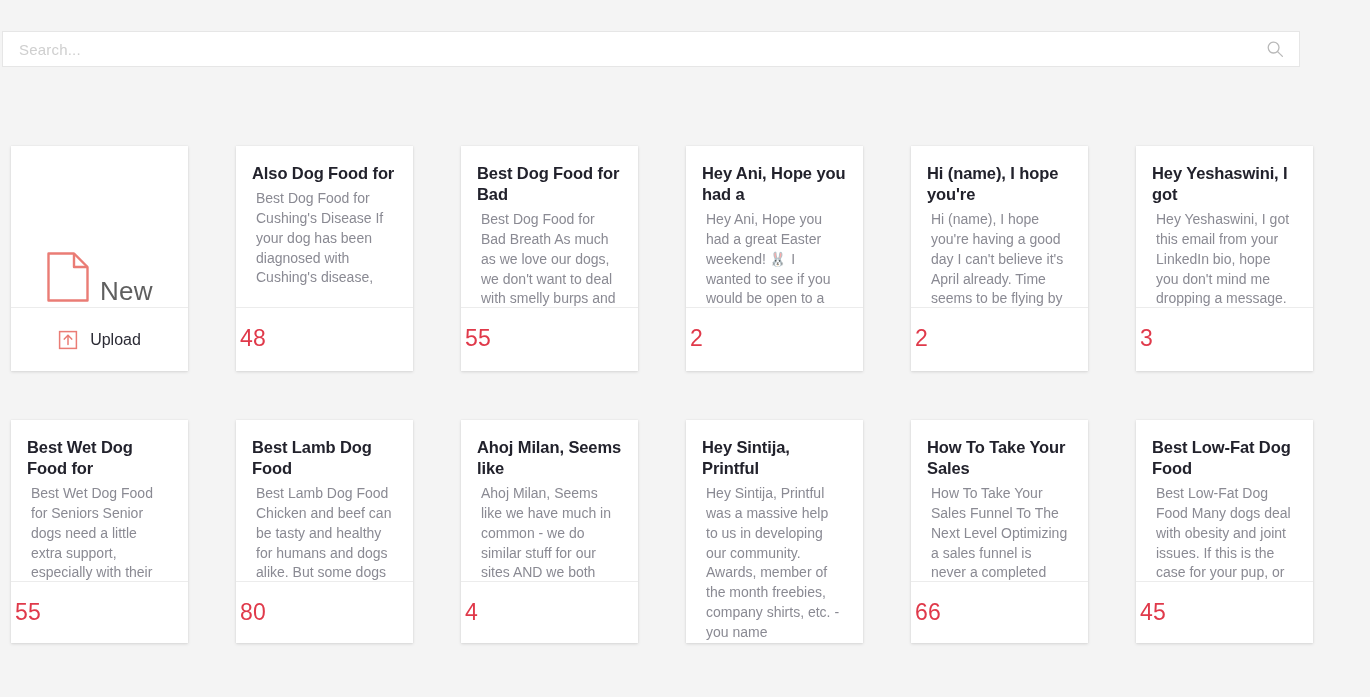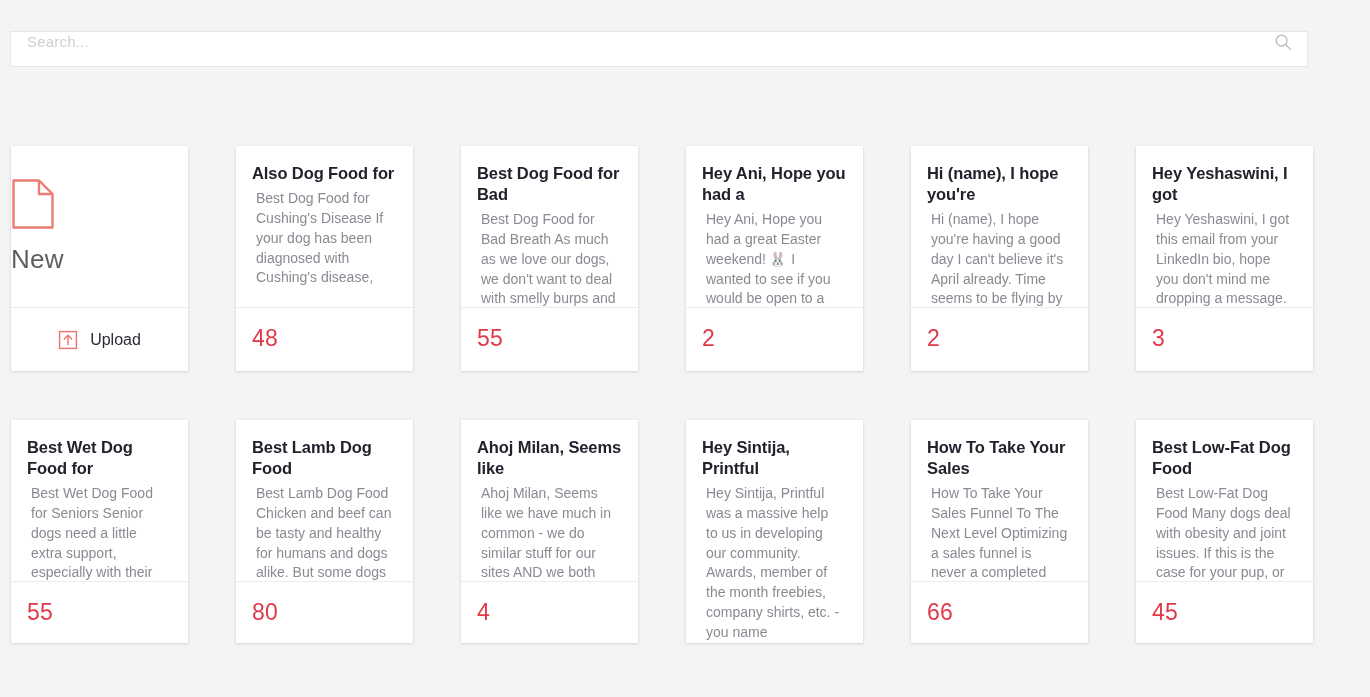--- a/index.html
+++ b/index.html
@@ -9,28 +9,28 @@
     width: 1370px;
     height: 697px;
     background: #f4f4f4;
     font-family: "Liberation Sans", sans-serif;
     overflow: hidden;
   }
 
   
   .search-wrap {
     position: absolute;
-    left: 10px;
+    left: 2px;
     top: 31px;
     width: 1298px;
     height: 36px;
     background: #ffffff;
     border: 1px solid #e6e6e6;
     display: flex;
-    align-items: flex-start;
+    align-items: center;
     padding: 0 14px;
   }
   .search-input {
     flex: 1 1 auto;
     border: none;
     outline: none;
     background: transparent;
     font-family: "Liberation Sans", sans-serif;
     font-size: 15px;
     color: #444;
@@ -64,22 +64,22 @@
     box-shadow: 0 1px 3px rgba(0,0,0,.13), 0 0 1px rgba(0,0,0,.08);
     display: flex;
     flex-direction: column;
   }
 
   
   .card-new { align-items: stretch; }
   .new-body {
     height: 161px;
     display: flex;
-    flex-direction: column;
-    align-items: flex-start;
+    flex-direction: row;
+    align-items: flex-end;
     justify-content: center;
     gap: 10px;
   }
   .new-doc-icon { color: #ea7c75; }
   .new-label {
     font-size: 26px;
     color: #5f5f5f;
     font-weight: 400;
     letter-spacing: .3px;
   }
@@ -120,21 +120,21 @@
     line-height: 1.42;
     color: #8a8a93;
     margin: 4px;
     overflow: hidden;
   }
   .card-footer {
     border-top: 1px solid #ececec;
     height: 62px;
     display: flex;
     align-items: center;
-    padding: 0 16px;
+    padding: 0 4px;
   }
   .card-count {
     font-size: 23px;
     color: #e0394a;
     font-weight: 400;
     letter-spacing: .2px;
   }
 </style>
 </head>
 <body>

